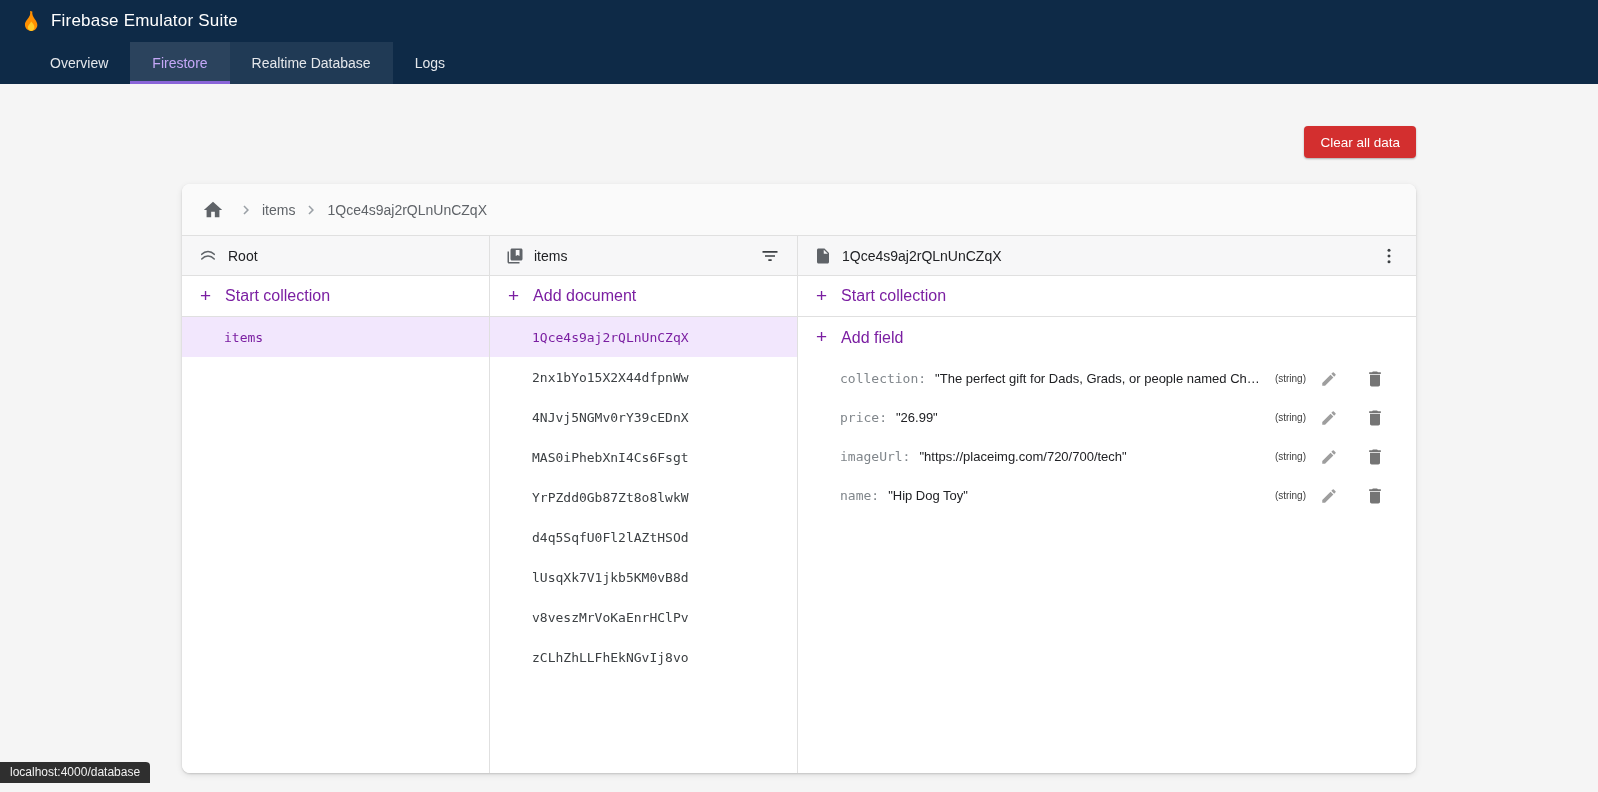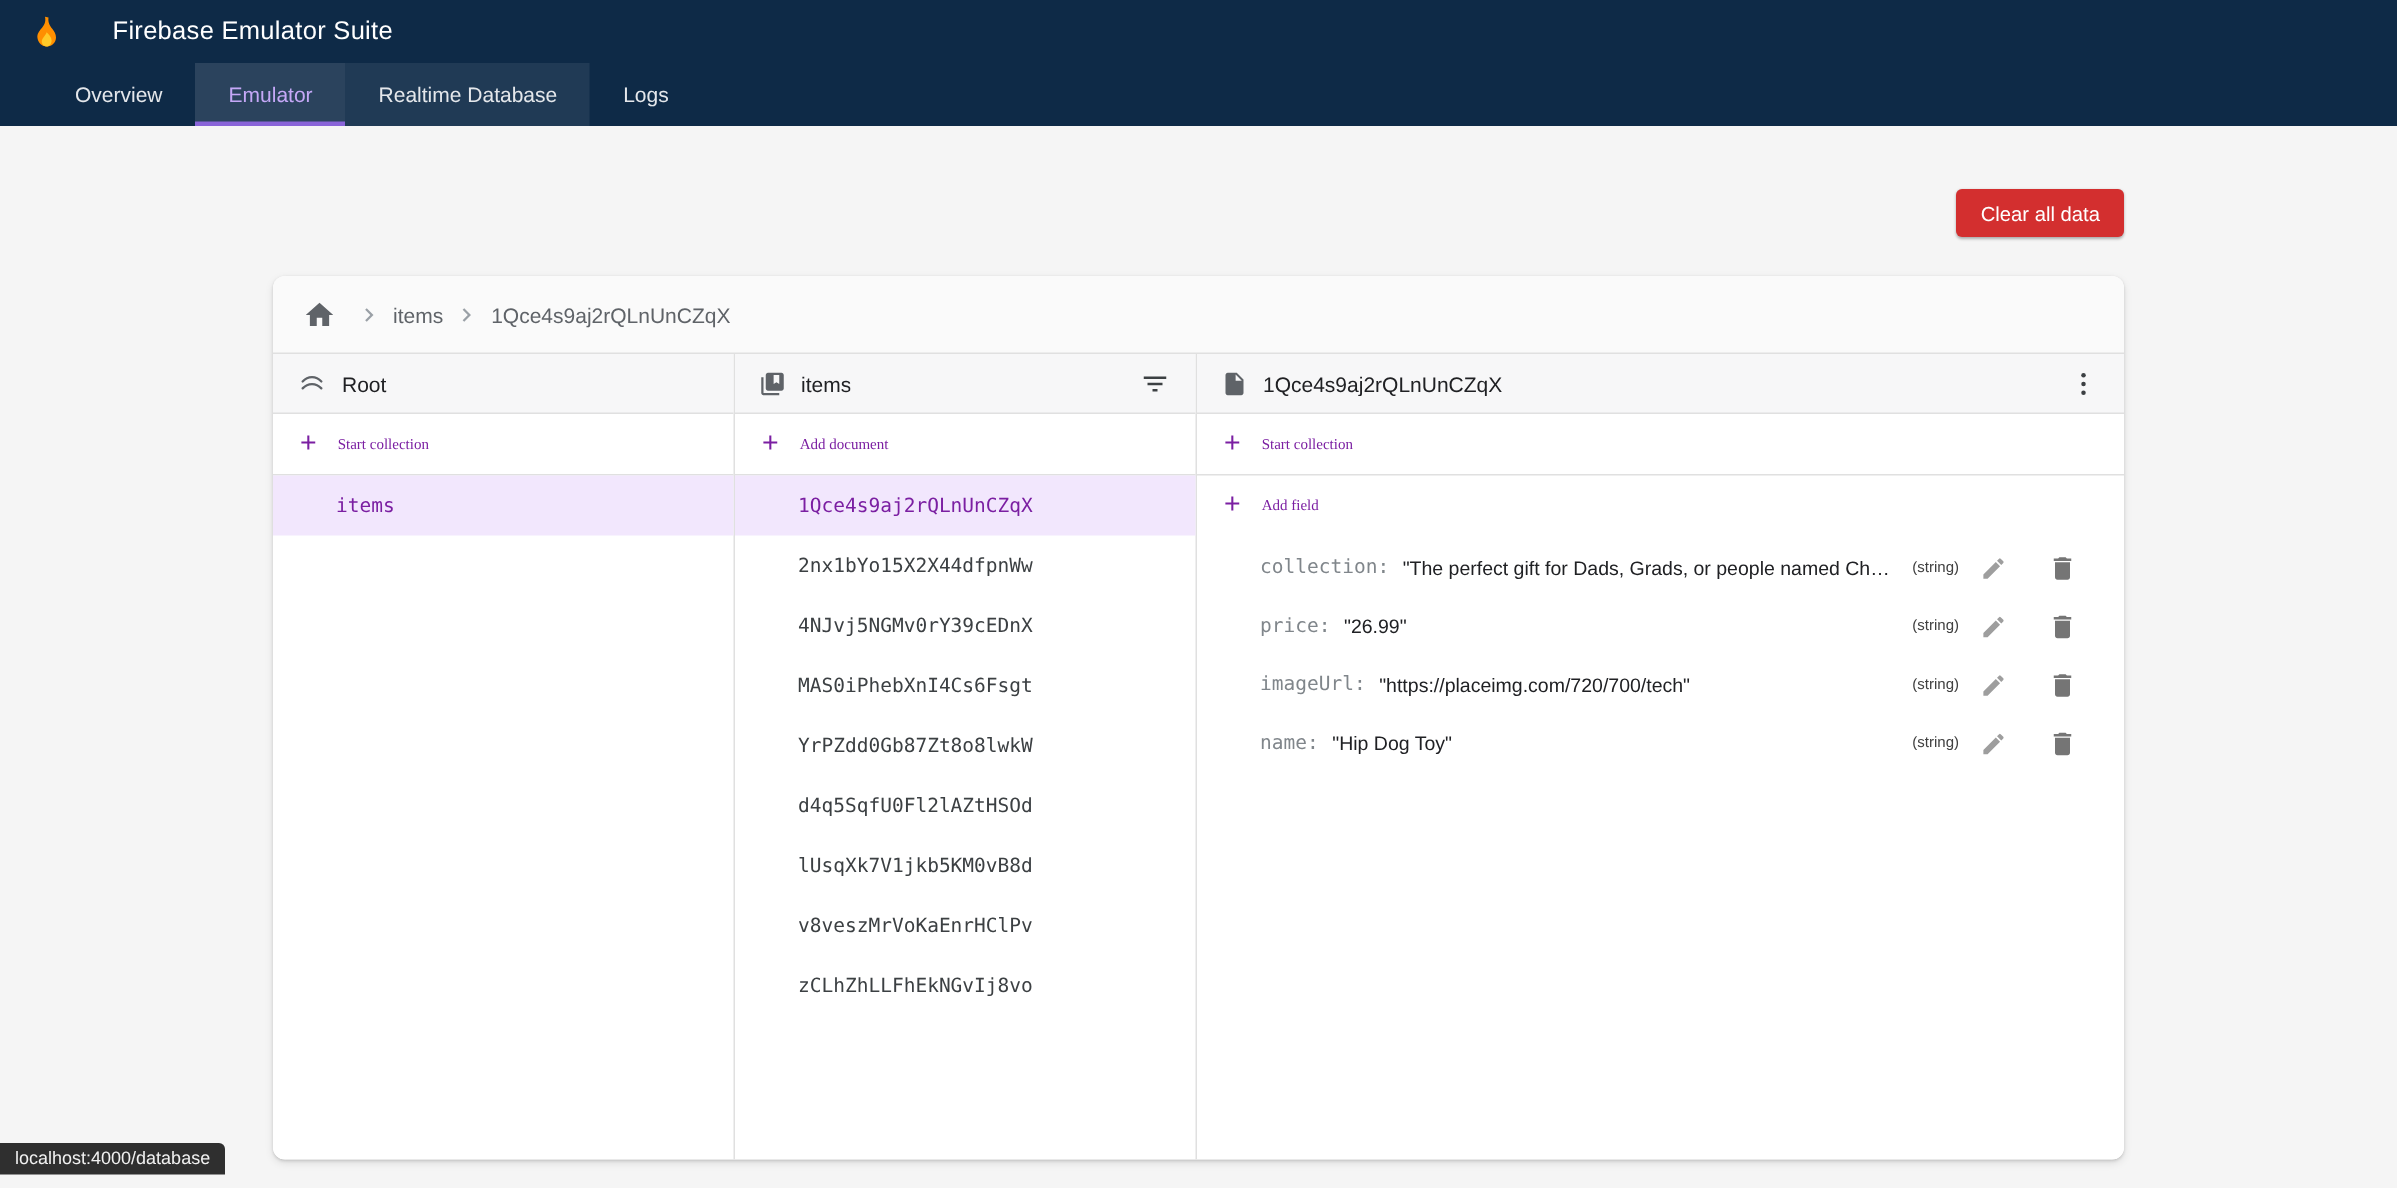--- a/index.html
+++ b/index.html
@@ -16,21 +16,21 @@
     --tab-underline:#8964d8;
     --tab-active-text:#c5a8f7;
     --danger-red:#d32f2f;
     --selected-row-bg:#f2e7fd;
   }
 
   
   .appbar { background:var(--header-navy); }
   .appbar-top { height:42px; display:flex; align-items:center; padding-left:20px; gap:11px; }
   .logo { display:flex; align-items:center; }
-  .app-title { color:#ffffff; font-size:17px; font-weight:500; letter-spacing:.2px;margin-left:24px; }
+  .app-title { color:#ffffff; font-size:17px; font-weight:500; letter-spacing:.2px; }
   .tabs { display:flex; height:42px; padding-left:28px; }
   .tab {
     display:flex; align-items:center; padding:0 22px;
     color:#e4e7eb; font-size:14px; font-weight:500; cursor:pointer;
     white-space:nowrap;
   }
   .tab.hovered { background:rgba(255,255,255,.08); }
   .tab.active {
     background:rgba(255,255,255,.12);
     color:var(--tab-active-text);
@@ -79,21 +79,21 @@
   .hdr-icon { display:flex; align-items:center; }
   .icon-btn { display:flex; align-items:center; justify-content:center; width:30px; height:30px; cursor:pointer; border-radius:50%; }
 
   .action-row {
     height:41px; flex:0 0 41px; display:flex; align-items:center; gap:14px;
     padding:0 18px; border-bottom:1px solid #e0e0e0;
     color:var(--accent-purple); cursor:pointer;
   }
   .action-row.no-border { border-bottom:none; }
   .plus { font-size:19px; font-weight:400; line-height:1; margin-top:-2px; }
-  .action-label { font-size:10px; font-weight:500;font-family:Liberation Serif, serif; }
+  .action-label { font-size:16px; font-weight:500; }
 
   .list-row {
     height:40px; flex:0 0 40px; display:flex; align-items:center;
     padding:0 16px 0 42px;
     font-family:"DejaVu Sans Mono", monospace; font-size:13px; color:#3c4043;
     cursor:pointer; white-space:nowrap;
   }
   .list-row.selected { background:var(--selected-row-bg); color:var(--accent-purple); }
 
   
@@ -120,21 +120,21 @@
     <span class="logo">
       <svg viewBox="0 0 24 27" width="20" height="25" aria-hidden="true">
         <path fill="#FF8F00" d="M12 1c1 4.5-1 7.2-2.9 9.5C7.2 12.8 5.5 15 6 18.2c.6 3.8 3.8 6.6 7.6 6.6 4 0 7.2-3.1 7.2-7.1 0-2.8-1.4-5-3-7C16 8.3 14.2 5.6 14.8 1.6L12 1z"></path>
         <path fill="#FFCA28" d="M13.4 24.8c-2.2 0-4-1.8-4-4 0-1.5.9-2.7 1.9-4 .8-1 1.6-2.1 2-3.4 1.8 1.7 4 4.1 4 6.6 0 2.7-1.7 4.8-3.9 4.8z"></path>
       </svg>
     </span>
     <span class="app-title">Firebase Emulator Suite</span>
   </div>
   <nav class="tabs">
     <div class="tab">Overview</div>
-    <div class="tab active">Emulator</div>
+    <div class="tab active">Firestore</div>
     <div class="tab hovered">Realtime Database</div>
     <div class="tab">Logs</div>
   </nav>
 </header>
 
 <div class="main">
   <div class="toolbar">
     <button class="clear-btn">Clear all data</button>
   </div>
 

